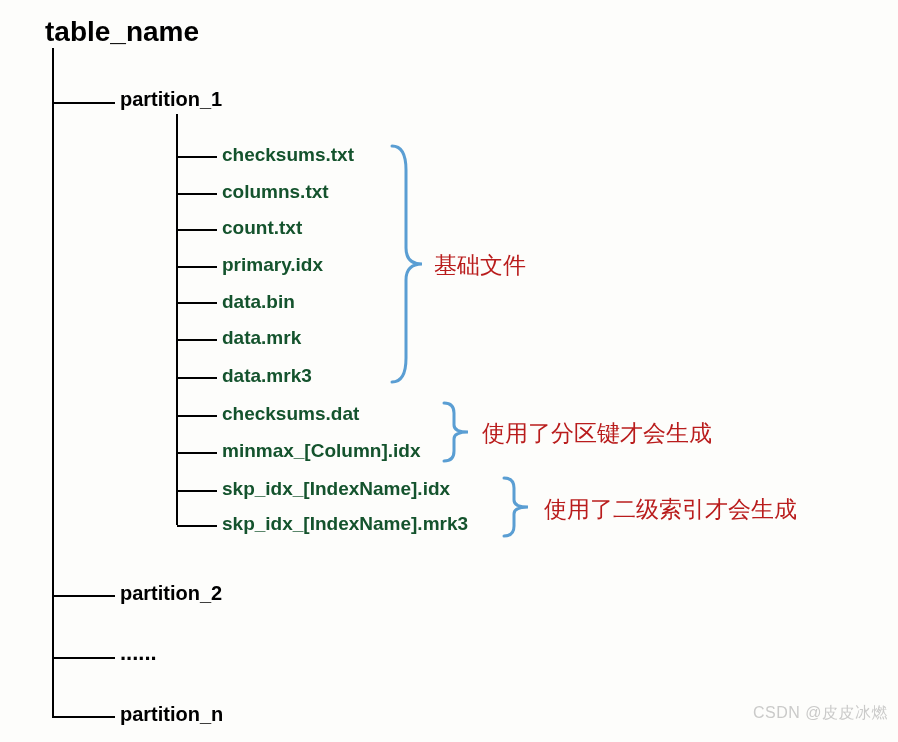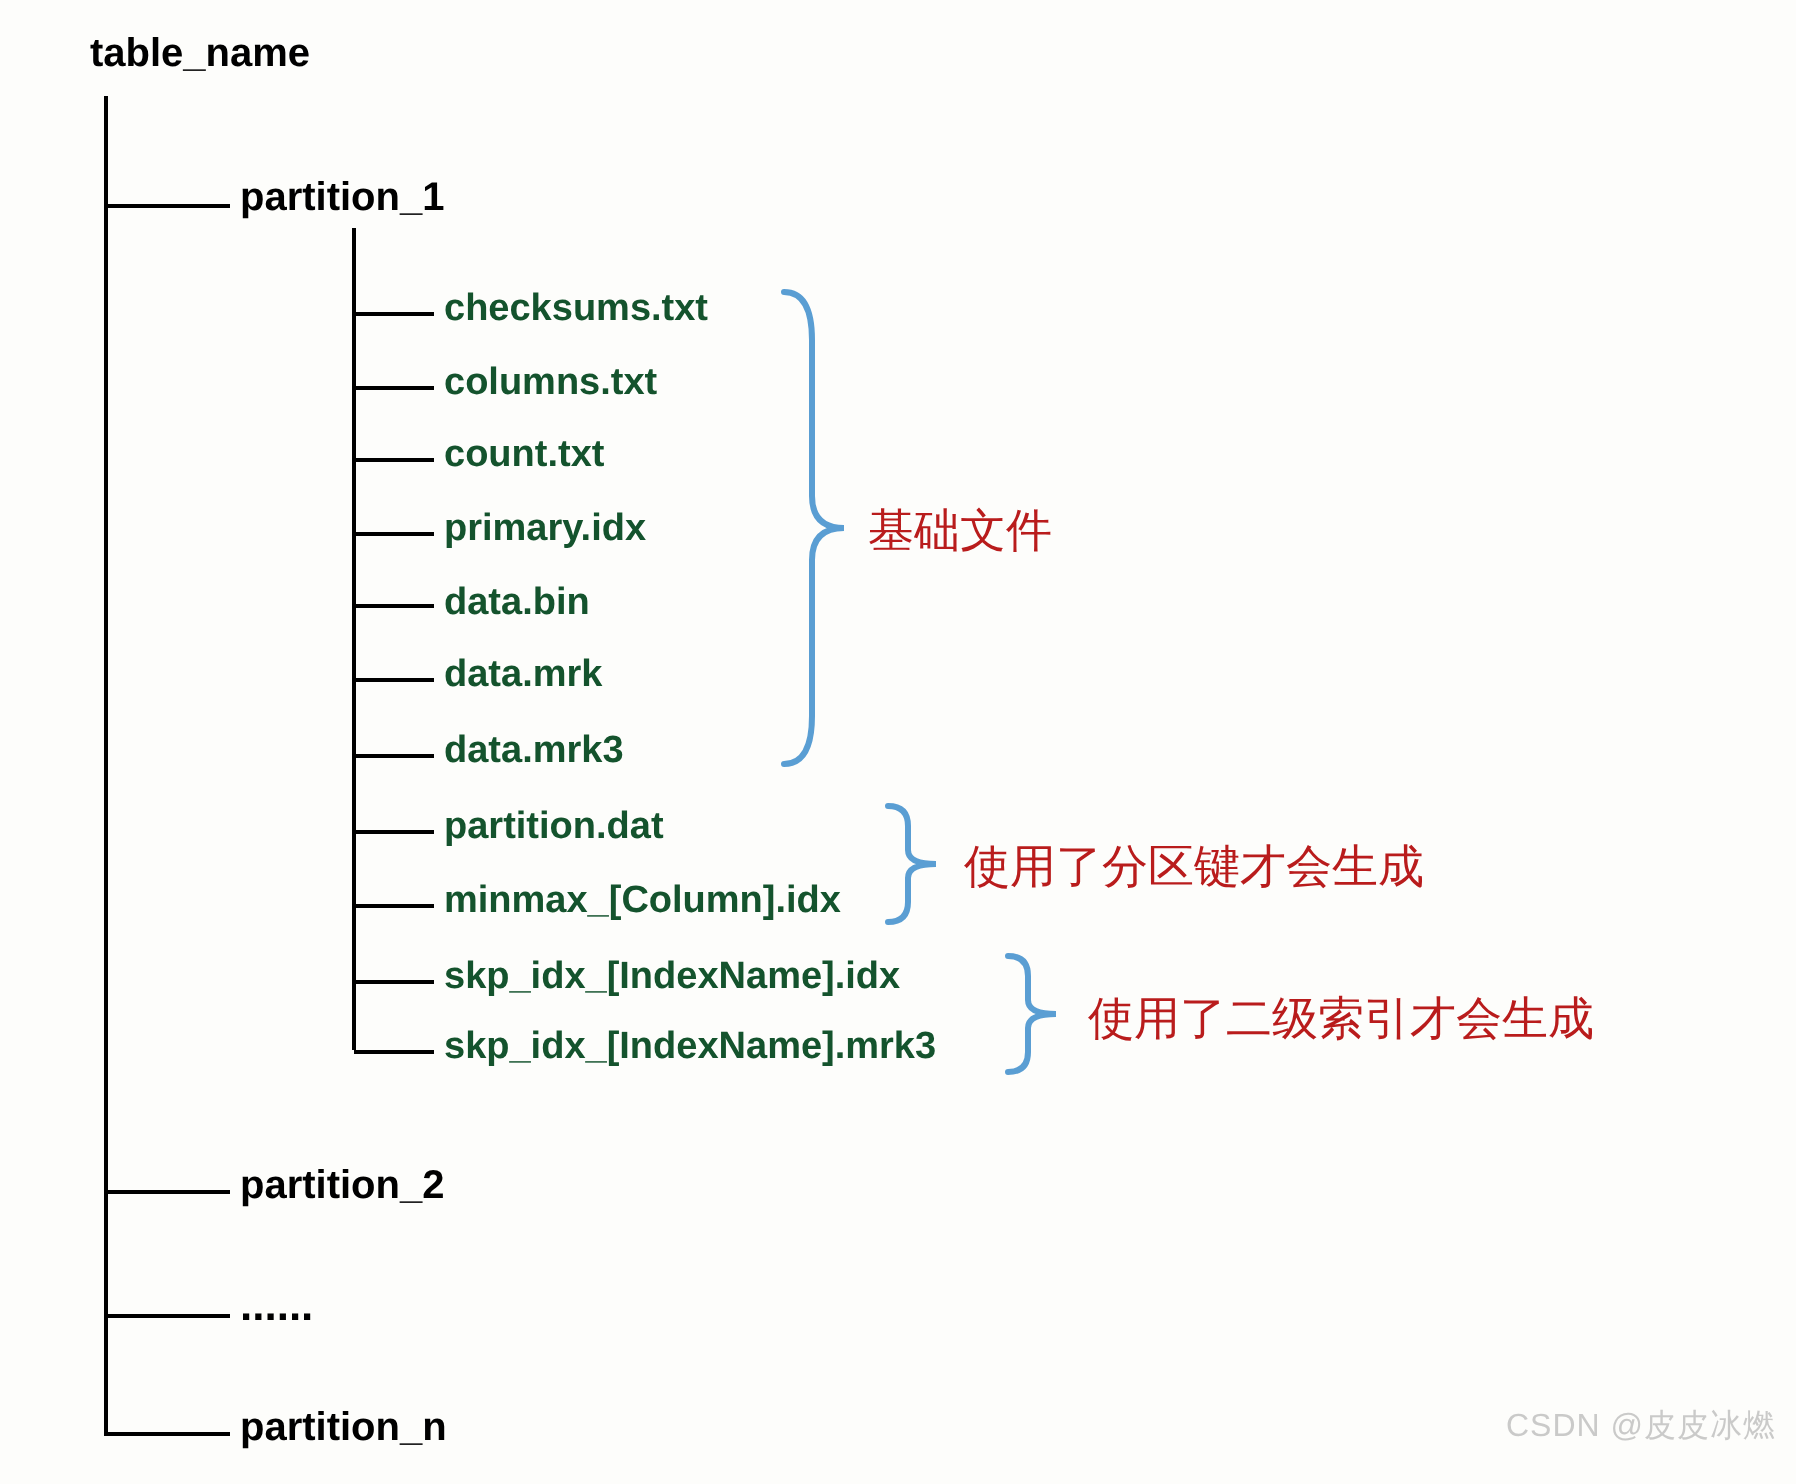--- a/index.html
+++ b/index.html
@@ -10,21 +10,21 @@
       background: #fdfdfb;
       font-family: "Comic Sans MS", "Segoe UI", Arial, sans-serif;
       position: relative;
       overflow: hidden;
     }
     .root-label {
       position: absolute;
       left: 45px;
       top: 16px;
       font-weight: bold;
-      font-size: 20px;
+      font-size: 28px;
       color: #000;
     }
     
     .vline-main {
       position: absolute;
       left: 52px;
       top: 48px;
       width: 0;
       height: 670px;
       border-left: 2px solid #000;
@@ -116,21 +116,21 @@
 <div class="hconn-p1" style="top:302px;"></div>
 <div class="file-label" style="top:291px;">data.bin</div>
 
 <div class="hconn-p1" style="top:339px;"></div>
 <div class="file-label" style="top:327px;">data.mrk</div>
 
 <div class="hconn-p1" style="top:377px;"></div>
 <div class="file-label" style="top:365px;">data.mrk3</div>
 
 <div class="hconn-p1" style="top:415px;"></div>
-<div class="file-label" style="top:403px;">partition.dat</div>
+<div class="file-label" style="top:403px;">checksums.dat</div>
 
 <div class="hconn-p1" style="top:452px;"></div>
 <div class="file-label" style="top:440px;">minmax_[Column].idx</div>
 
 <div class="hconn-p1" style="top:490px;"></div>
 <div class="file-label" style="top:478px;">skp_idx_[IndexName].idx</div>
 
 <div class="hconn-p1" style="top:525px;"></div>
 <div class="file-label" style="top:513px;">skp_idx_[IndexName].mrk3</div>
 

